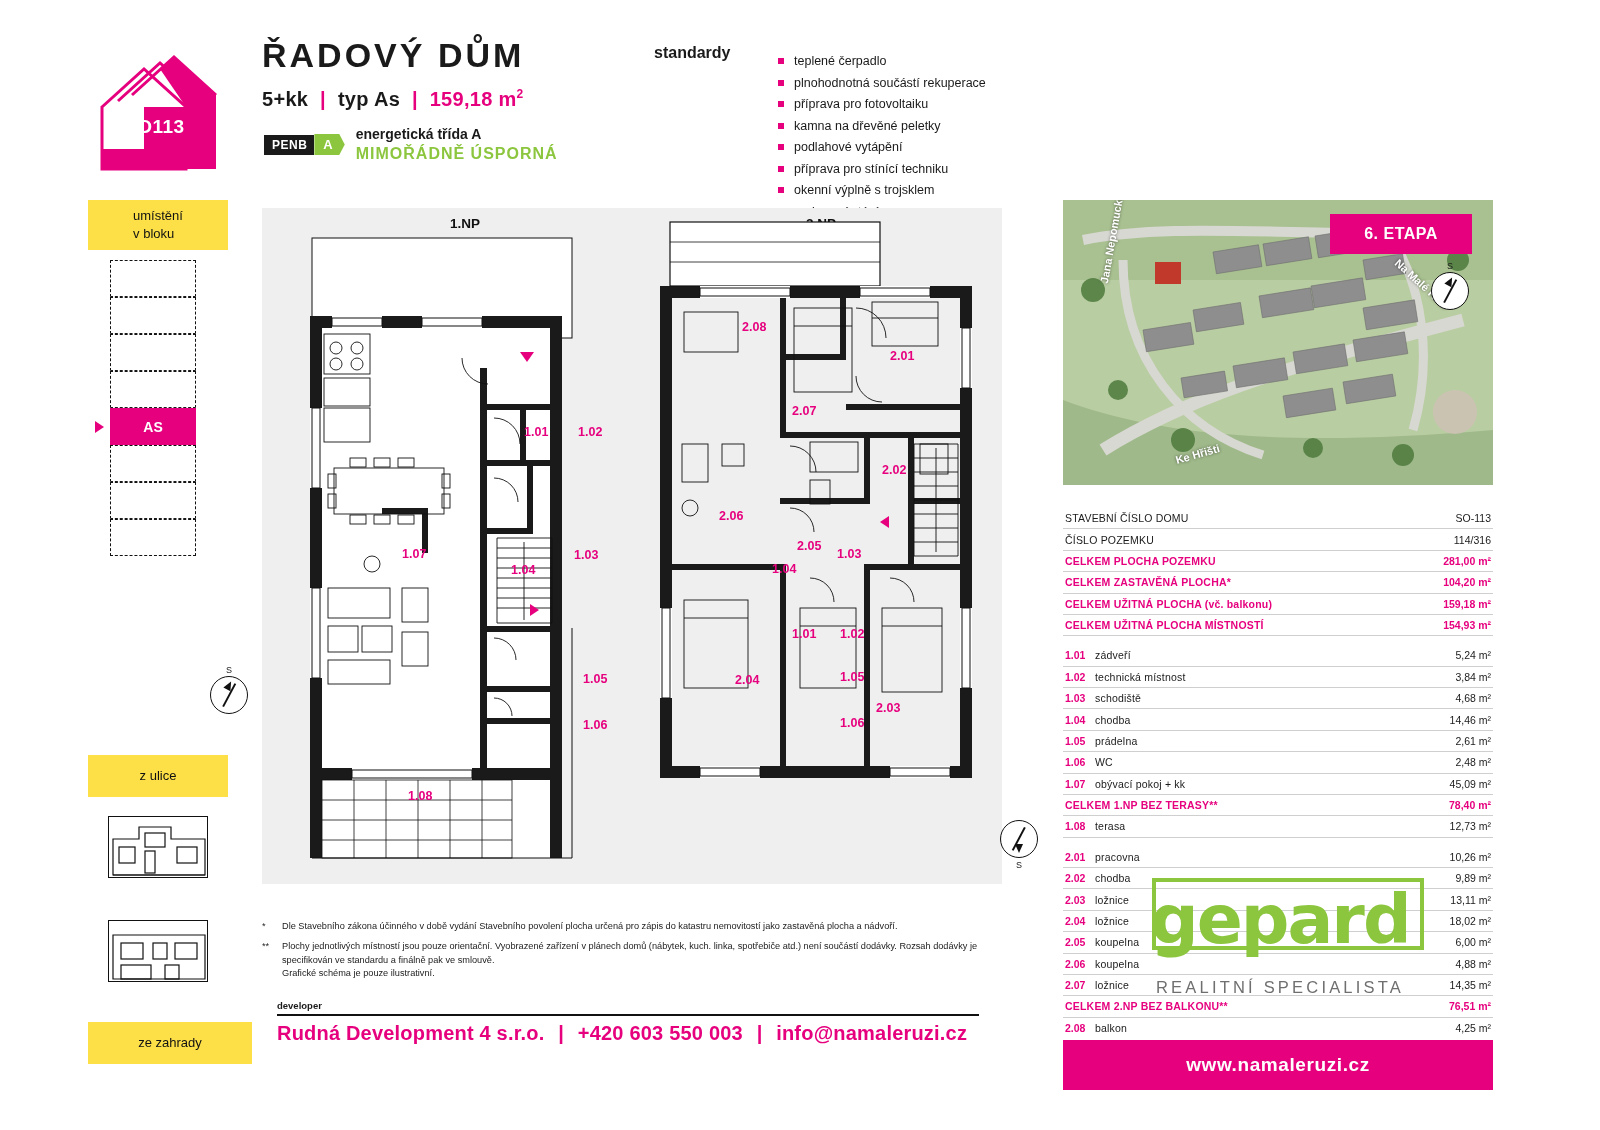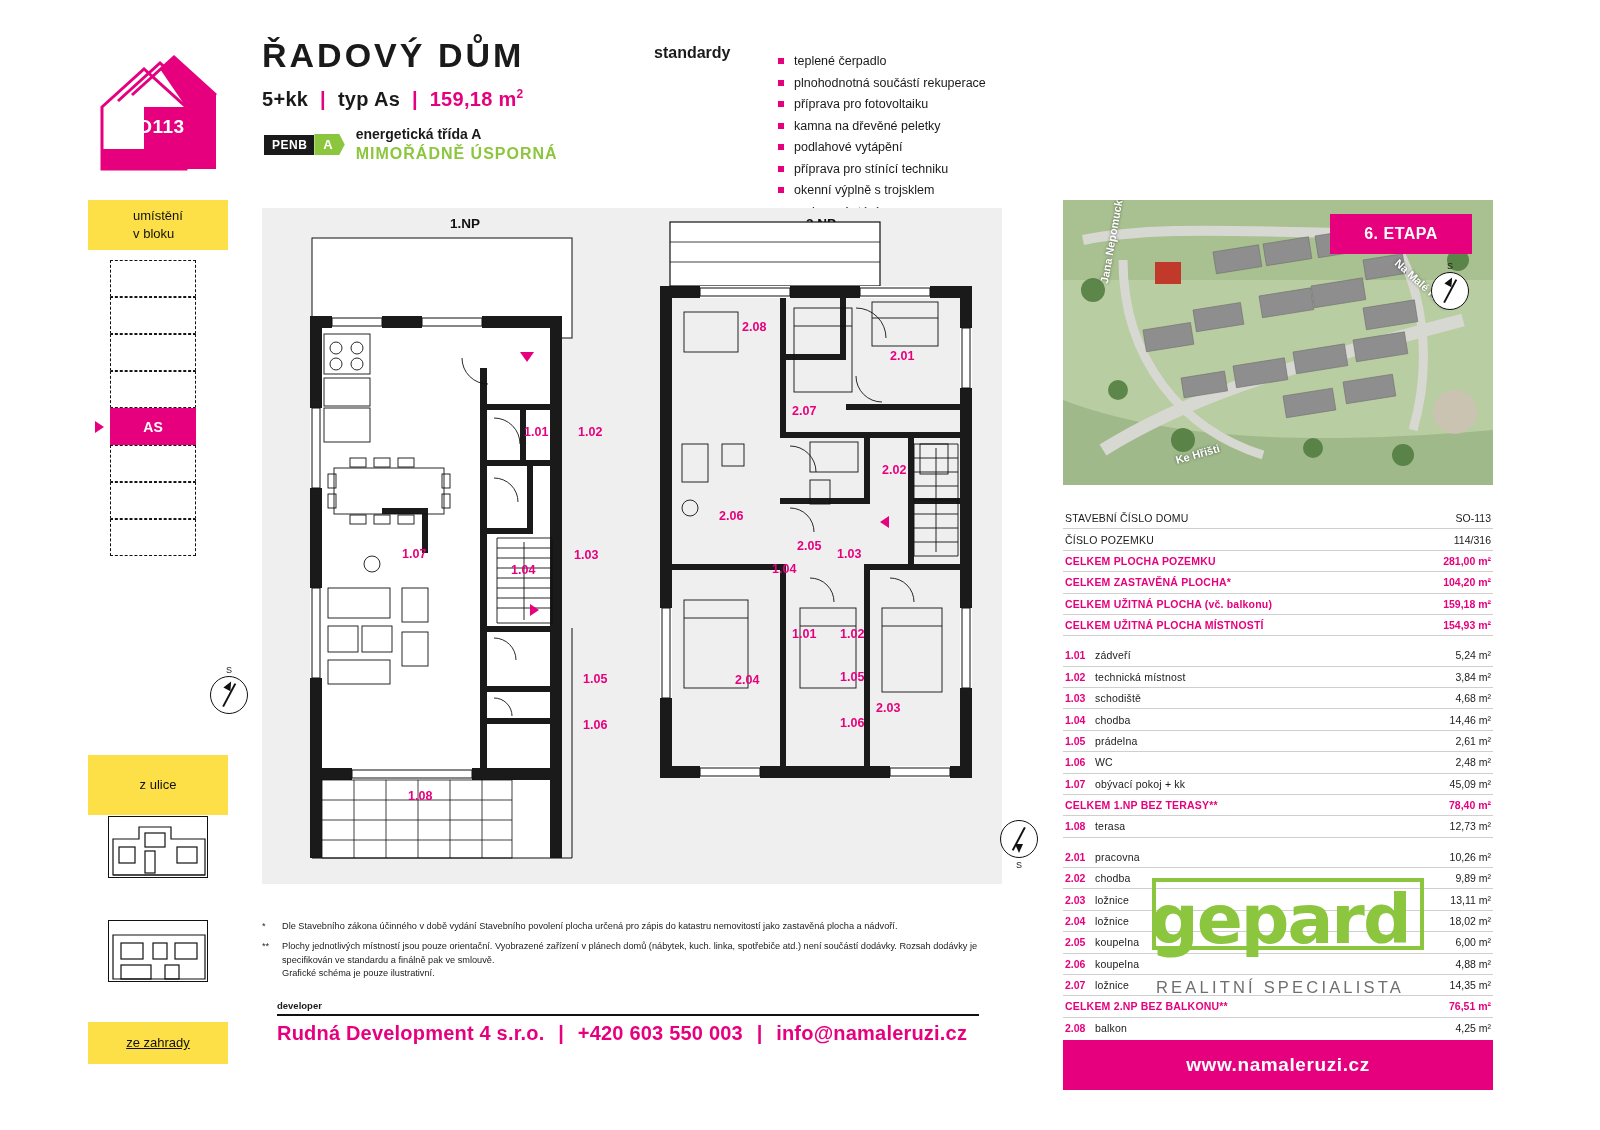--- a/index.html
+++ b/index.html
@@ -186,33 +186,33 @@
     <div class="bd-unit dashed"></div>
     <div class="bd-unit dashed"></div>
   </div>
 
   <div class="compass" style="left:210px; top:676px;">
     <div class="needle"></div>
       <div class="head"></div>
     <div class="s">S</div>
   </div>
 
-  <div class="lbl-box" style="left:88px; top:755px; width:140px; height:60px;">z ulice</div>
+  <div class="lbl-box" style="left:88px; top:755px; width:140px; height:42px;">z ulice</div>
   <svg class="elev" style="left:108px; top:816px; width:100px; height:62px;">
     <g fill="none" stroke="#111" stroke-width="1.2">
       <path d="M4 58 L4 22 L30 22 L30 10 L62 10 L62 22 L96 22 L96 58 Z"></path>
       <rect x="10" y="30" width="16" height="16"></rect>
       <rect x="36" y="16" width="20" height="14"></rect>
       <rect x="36" y="34" width="10" height="22"></rect>
       <rect x="68" y="30" width="20" height="16"></rect>
       <path d="M4 58 L96 58"></path>
     </g>
   </svg>
 
-  <div class="lbl-box" style="left:88px; top:1022px; width:140px; height:42px;text-decoration:underline;">ze zahrady</div>
+  <div class="lbl-box" style="left:88px; top:1022px; width:164px; height:42px;">ze zahrady</div>
   <svg class="elev" style="left:108px; top:920px; width:100px; height:62px;">
     <g fill="none" stroke="#111" stroke-width="1.2">
       <path d="M4 58 L4 14 L96 14 L96 58 Z"></path>
       <rect x="12" y="22" width="22" height="16"></rect>
       <rect x="44" y="22" width="14" height="16"></rect>
       <rect x="66" y="22" width="22" height="16"></rect>
       <rect x="12" y="44" width="30" height="14"></rect>
       <rect x="56" y="44" width="14" height="14"></rect>
     </g>
   </svg>

